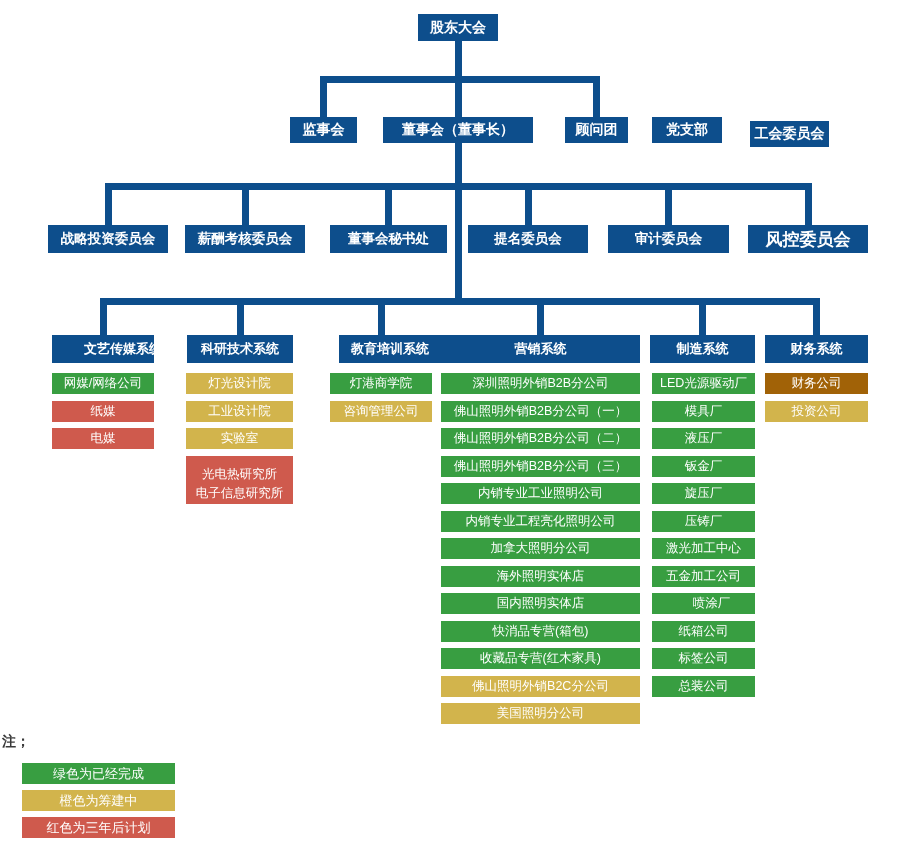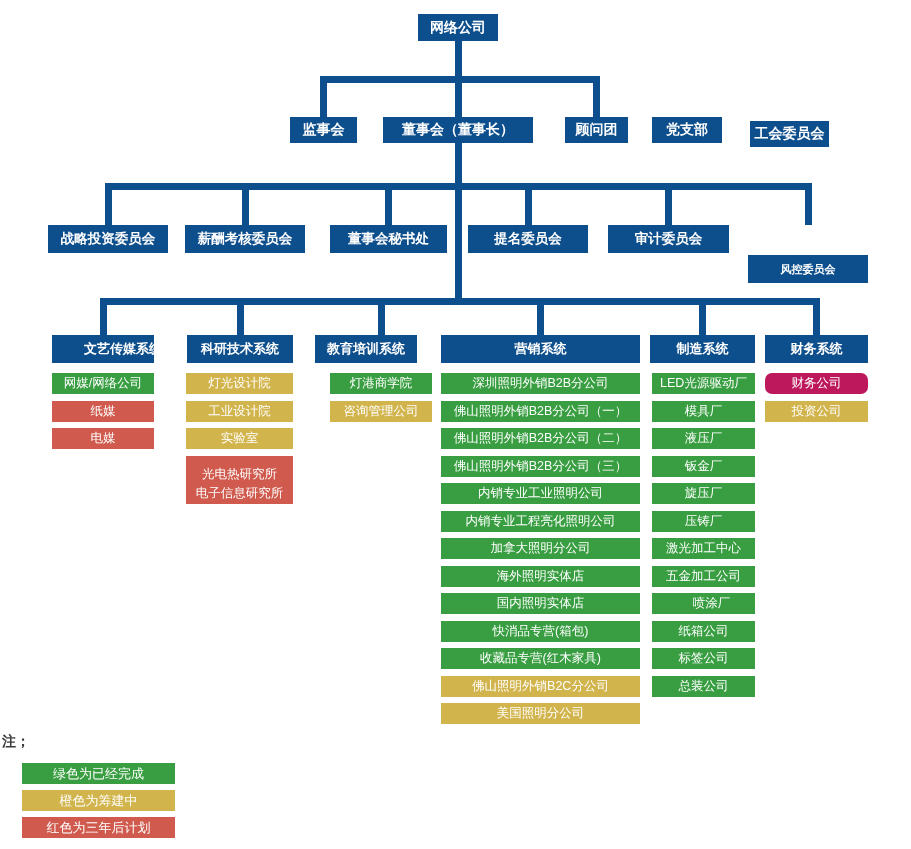--- a/index.html
+++ b/index.html
@@ -31,43 +31,43 @@
       <div class="line" style="left: 454.5px; top: 190px; width: 7px; height: 115px;"></div>
       <div class="line" style="left: 99.5px; top: 298px; width: 720.5px; height: 7px;"></div>
       <div class="line" style="left: 99.5px; top: 305px; width: 7px; height: 30px;"></div>
       <div class="line" style="left: 236.5px; top: 305px; width: 7px; height: 30px;"></div>
       <div class="line" style="left: 377.5px; top: 305px; width: 7px; height: 30px;"></div>
       <div class="line" style="left: 537px; top: 305px; width: 7px; height: 30px;"></div>
       <div class="line" style="left: 699px; top: 305px; width: 7px; height: 30px;"></div>
       <div class="line" style="left: 813px; top: 305px; width: 7px; height: 30px;"></div>
     </div>
   <div id="nodes">
-      <div class="box" style="left: 418px; top: 14px; width: 80px; height: 27px; background: rgb(13, 78, 140); font-size: 14px; font-weight: bold;">网络公司</div>
+      <div class="box" style="left: 418px; top: 14px; width: 80px; height: 27px; background: rgb(13, 78, 140); font-size: 14px; font-weight: bold;">股东大会</div>
       <div class="box" style="left: 290px; top: 117px; width: 67px; height: 26px; background: rgb(13, 78, 140); font-size: 14px; font-weight: bold;">监事会</div>
       <div class="box" style="left: 383px; top: 117px; width: 150px; height: 26px; background: rgb(13, 78, 140); font-size: 14px; font-weight: bold;">董事会（董事长）</div>
       <div class="box" style="left: 565px; top: 117px; width: 63px; height: 26px; background: rgb(13, 78, 140); font-size: 14px; font-weight: bold;">顾问团</div>
       <div class="box" style="left: 652px; top: 117px; width: 70px; height: 26px; background: rgb(13, 78, 140); font-size: 14px; font-weight: bold;">党支部</div>
       <div class="box" style="left: 750px; top: 121px; width: 79px; height: 26px; background: rgb(13, 78, 140); font-size: 14px; font-weight: bold;">工会委员会</div>
       <div class="box" style="left: 48px; top: 225px; width: 120px; height: 28px; background: rgb(13, 78, 140); font-size: 13.5px; font-weight: bold;">战略投资委员会</div>
       <div class="box" style="left: 185px; top: 225px; width: 120px; height: 28px; background: rgb(13, 78, 140); font-size: 13.5px; font-weight: bold;">薪酬考核委员会</div>
       <div class="box" style="left: 330px; top: 225px; width: 117px; height: 28px; background: rgb(13, 78, 140); font-size: 13.5px; font-weight: bold;">董事会秘书处</div>
       <div class="box" style="left: 468px; top: 225px; width: 120px; height: 28px; background: rgb(13, 78, 140); font-size: 13.5px; font-weight: bold;">提名委员会</div>
       <div class="box" style="left: 608px; top: 225px; width: 121px; height: 28px; background: rgb(13, 78, 140); font-size: 13.5px; font-weight: bold;">审计委员会</div>
-      <div class="box" style="left: 748px; top: 225px; width: 120px; height: 28px; background: rgb(13, 78, 140); font-size: 11px; font-weight: bold; margin-top: 30px;">风控委员会</div>
+      <div class="box" style="left: 748px; top: 225px; width: 120px; height: 28px; background: rgb(13, 78, 140); font-size: 17px; font-weight: bold;">风控委员会</div>
       <div class="box" style="left: 52px; top: 335px; width: 102px; height: 28px; background: rgb(13, 78, 140); font-size: 13px; font-weight: bold; padding-left: 40px;">文艺传媒系统</div>
       <div class="box" style="left: 52px; top: 373px; width: 102px; height: 21px; background: rgb(56, 158, 65); font-size: 12.5px; font-weight: normal;">网媒/网络公司</div>
       <div class="box" style="left: 52px; top: 400.5px; width: 102px; height: 21px; background: rgb(207, 90, 77); font-size: 12.5px; font-weight: normal;">纸媒</div>
       <div class="box" style="left: 52px; top: 428px; width: 102px; height: 21px; background: rgb(207, 90, 77); font-size: 12.5px; font-weight: normal;">电媒</div>
       <div class="box" style="left: 187px; top: 335px; width: 106px; height: 28px; background: rgb(13, 78, 140); font-size: 13px; font-weight: bold;">科研技术系统</div>
       <div class="box" style="left: 186px; top: 373px; width: 107px; height: 21px; background: rgb(210, 180, 76); font-size: 12.5px; font-weight: normal;">灯光设计院</div>
       <div class="box" style="left: 186px; top: 400.5px; width: 107px; height: 21px; background: rgb(210, 180, 76); font-size: 12.5px; font-weight: normal;">工业设计院</div>
       <div class="box" style="left: 186px; top: 428px; width: 107px; height: 21px; background: rgb(210, 180, 76); font-size: 12.5px; font-weight: normal;">实验室</div>
       <div class="box" style="left: 186px; top: 455.5px; width: 107px; height: 38px; background: rgb(207, 90, 77); font-size: 12.5px; font-weight: normal;">光电热研究所</div>
       <div class="box" style="left: 186px; top: 483px; width: 107px; height: 21px; background: rgb(207, 90, 77); font-size: 12.5px; font-weight: normal;">电子信息研究所</div>
-      <div class="box" style="left: 315px; top: 335px; width: 102px; height: 28px; background: rgb(13, 78, 140); font-size: 13px; font-weight: bold;">教育培训系统</div>
+      <div class="box" style="left: 339px; top: 335px; width: 102px; height: 28px; background: rgb(13, 78, 140); font-size: 13px; font-weight: bold;">教育培训系统</div>
       <div class="box" style="left: 330px; top: 373px; width: 102px; height: 21px; background: rgb(56, 158, 65); font-size: 12.5px; font-weight: normal;">灯港商学院</div>
       <div class="box" style="left: 330px; top: 400.5px; width: 102px; height: 21px; background: rgb(210, 180, 76); font-size: 12.5px; font-weight: normal;">咨询管理公司</div>
       <div class="box" style="left: 441px; top: 335px; width: 199px; height: 28px; background: rgb(13, 78, 140); font-size: 13px; font-weight: bold;">营销系统</div>
       <div class="box" style="left: 441px; top: 373px; width: 199px; height: 21px; background: rgb(56, 158, 65); font-size: 12.5px; font-weight: normal;">深圳照明外销B2B分公司</div>
       <div class="box" style="left: 441px; top: 400.5px; width: 199px; height: 21px; background: rgb(56, 158, 65); font-size: 12.5px; font-weight: normal;">佛山照明外销B2B分公司（一）</div>
       <div class="box" style="left: 441px; top: 428px; width: 199px; height: 21px; background: rgb(56, 158, 65); font-size: 12.5px; font-weight: normal;">佛山照明外销B2B分公司（二）</div>
       <div class="box" style="left: 441px; top: 455.5px; width: 199px; height: 21px; background: rgb(56, 158, 65); font-size: 12.5px; font-weight: normal;">佛山照明外销B2B分公司（三）</div>
       <div class="box" style="left: 441px; top: 483px; width: 199px; height: 21px; background: rgb(56, 158, 65); font-size: 12.5px; font-weight: normal;">内销专业工业照明公司</div>
       <div class="box" style="left: 441px; top: 510.5px; width: 199px; height: 21px; background: rgb(56, 158, 65); font-size: 12.5px; font-weight: normal;">内销专业工程亮化照明公司</div>
       <div class="box" style="left: 441px; top: 538px; width: 199px; height: 21px; background: rgb(56, 158, 65); font-size: 12.5px; font-weight: normal;">加拿大照明分公司</div>
@@ -84,21 +84,21 @@
       <div class="box" style="left: 652px; top: 455.5px; width: 103px; height: 21px; background: rgb(56, 158, 65); font-size: 12.5px; font-weight: normal;">钣金厂</div>
       <div class="box" style="left: 652px; top: 483px; width: 103px; height: 21px; background: rgb(56, 158, 65); font-size: 12.5px; font-weight: normal;">旋压厂</div>
       <div class="box" style="left: 652px; top: 510.5px; width: 103px; height: 21px; background: rgb(56, 158, 65); font-size: 12.5px; font-weight: normal;">压铸厂</div>
       <div class="box" style="left: 652px; top: 538px; width: 103px; height: 21px; background: rgb(56, 158, 65); font-size: 12.5px; font-weight: normal;">激光加工中心</div>
       <div class="box" style="left: 652px; top: 565.5px; width: 103px; height: 21px; background: rgb(56, 158, 65); font-size: 12.5px; font-weight: normal;">五金加工公司</div>
       <div class="box" style="left: 652px; top: 593px; width: 103px; height: 21px; background: rgb(56, 158, 65); font-size: 12.5px; font-weight: normal; padding-left: 16px;">喷涂厂</div>
       <div class="box" style="left: 652px; top: 620.5px; width: 103px; height: 21px; background: rgb(56, 158, 65); font-size: 12.5px; font-weight: normal;">纸箱公司</div>
       <div class="box" style="left: 652px; top: 648px; width: 103px; height: 21px; background: rgb(56, 158, 65); font-size: 12.5px; font-weight: normal;">标签公司</div>
       <div class="box" style="left: 652px; top: 675.5px; width: 103px; height: 21px; background: rgb(56, 158, 65); font-size: 12.5px; font-weight: normal;">总装公司</div>
       <div class="box" style="left: 765px; top: 335px; width: 103px; height: 28px; background: rgb(13, 78, 140); font-size: 13px; font-weight: bold;">财务系统</div>
-      <div class="box" style="left: 765px; top: 373px; width: 103px; height: 21px; background: #be185d; font-size: 12.5px; font-weight: normal; border-radius: 7px;">财务公司</div>
+      <div class="box" style="left: 765px; top: 373px; width: 103px; height: 21px; background: #a16207; font-size: 12.5px; font-weight: normal;">财务公司</div>
       <div class="box" style="left: 765px; top: 400.5px; width: 103px; height: 21px; background: rgb(210, 180, 76); font-size: 12.5px; font-weight: normal;">投资公司</div>
     </div>
   <div class="note">注；</div>
   <div id="legend">
       <div class="box" style="left: 22px; top: 763px; width: 153px; height: 21px; background: rgb(56, 158, 65); font-size: 13px; font-weight: normal;">绿色为已经完成</div>
       <div class="box" style="left: 22px; top: 790px; width: 153px; height: 21px; background: rgb(210, 180, 76); font-size: 13px; font-weight: normal;">橙色为筹建中</div>
       <div class="box" style="left: 22px; top: 817px; width: 153px; height: 21px; background: rgb(207, 90, 77); font-size: 13px; font-weight: normal;">红色为三年后计划</div>
     </div>
 </div>
 

